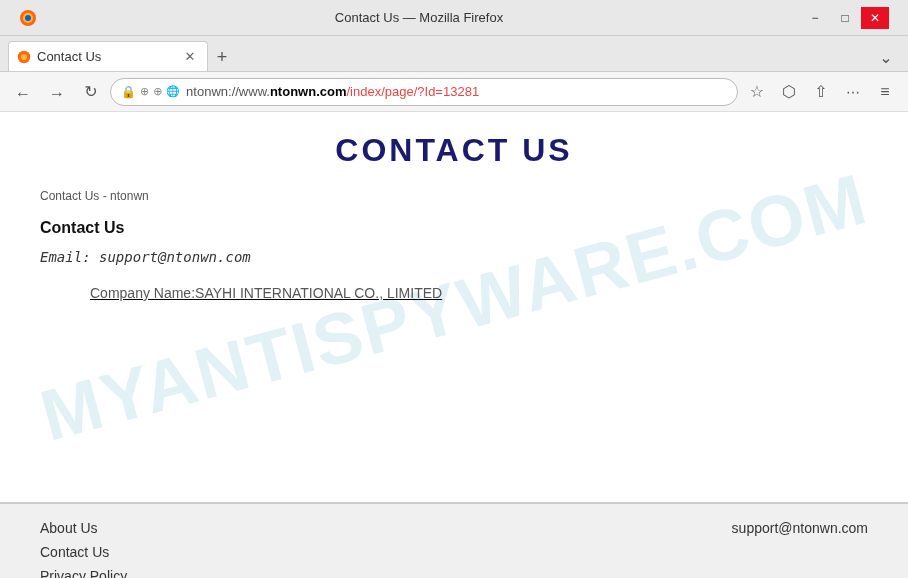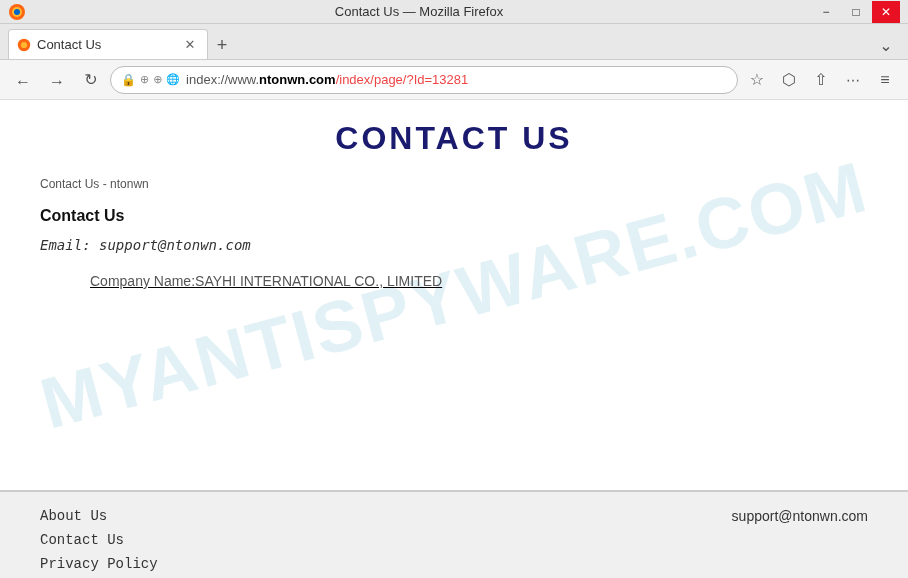--- a/index.html
+++ b/index.html
@@ -1,25 +1,25 @@
 <!DOCTYPE html>
 <html><head>
   <meta charset="utf-8">
   <style>
     * { margin: 0; padding: 0; box-sizing: border-box; }
     body { font-family: Arial, sans-serif; background: #fff; width: 908px; height: 578px; overflow: hidden; }
 
     
     .titlebar {
       background: #e8e8e8;
-      height: 24px;
+      height: 36px;
       display: flex;
       align-items: center;
       justify-content: space-between;
-      padding: 0 8px;
+      padding: 0 19px;
       border-bottom: 1px solid #ccc;
     }
     .titlebar-left { display: flex; align-items: center; gap: 6px; }
     .firefox-logo { width: 18px; height: 18px; }
     .titlebar-title { font-size: 13px; color: #333; flex: 1; text-align: center; }
     .titlebar-controls { display: flex; gap: 2px; }
     .titlebar-btn {
       width: 28px; height: 22px; border: none; background: transparent;
       cursor: pointer; display: flex; align-items: center; justify-content: center;
       font-size: 12px; color: #333;
@@ -172,21 +172,20 @@
       justify-content: space-between;
       align-items: flex-start;
     }
 
     .footer-left { display: flex; flex-direction: column; gap: 8px; }
     .footer-link {
       font-size: 14px;
       color: #333;
       text-decoration: none;
       cursor: pointer;
-      font-family: Liberation Mono, monospace;
     }
     .footer-right {
       font-size: 14px;
       color: #333;
     }
 
     
     .page-footer-divider {
       height: 1px;
       background: #ccc;
@@ -229,21 +228,21 @@
   <button class="nav-btn">→</button>
   <button class="nav-btn">↻</button>
   <div class="url-bar">
     <div class="url-bar-icons">
       <span>🔒</span>
       <span style="font-size:11px; color:#888;">⊕</span>
       <span style="font-size:11px; color:#888;">⊕</span>
       <span style="font-size:11px; color:#888;">🌐</span>
     </div>
     <div class="url-text">
-      <span style="color:#555;">index://www.</span><span style="font-weight:bold; color:#000;">ntonwn.com</span><span style="color:#ef4444;">/index/page/?Id=13281</span>
+      <span style="color:#555;">ntonwn://www.</span><span style="font-weight:bold; color:#000;">ntonwn.com</span><span style="color:#ef4444;">/index/page/?Id=13281</span>
     </div>
   </div>
   <div class="nav-right-btns">
     <button class="nav-btn">☆</button>
     <button class="nav-btn">⬡</button>
     <button class="nav-btn">⇧</button>
     <button class="nav-btn" style="font-size:14px;">⋯</button>
     <button class="nav-btn">≡</button>
   </div>
 </div>

